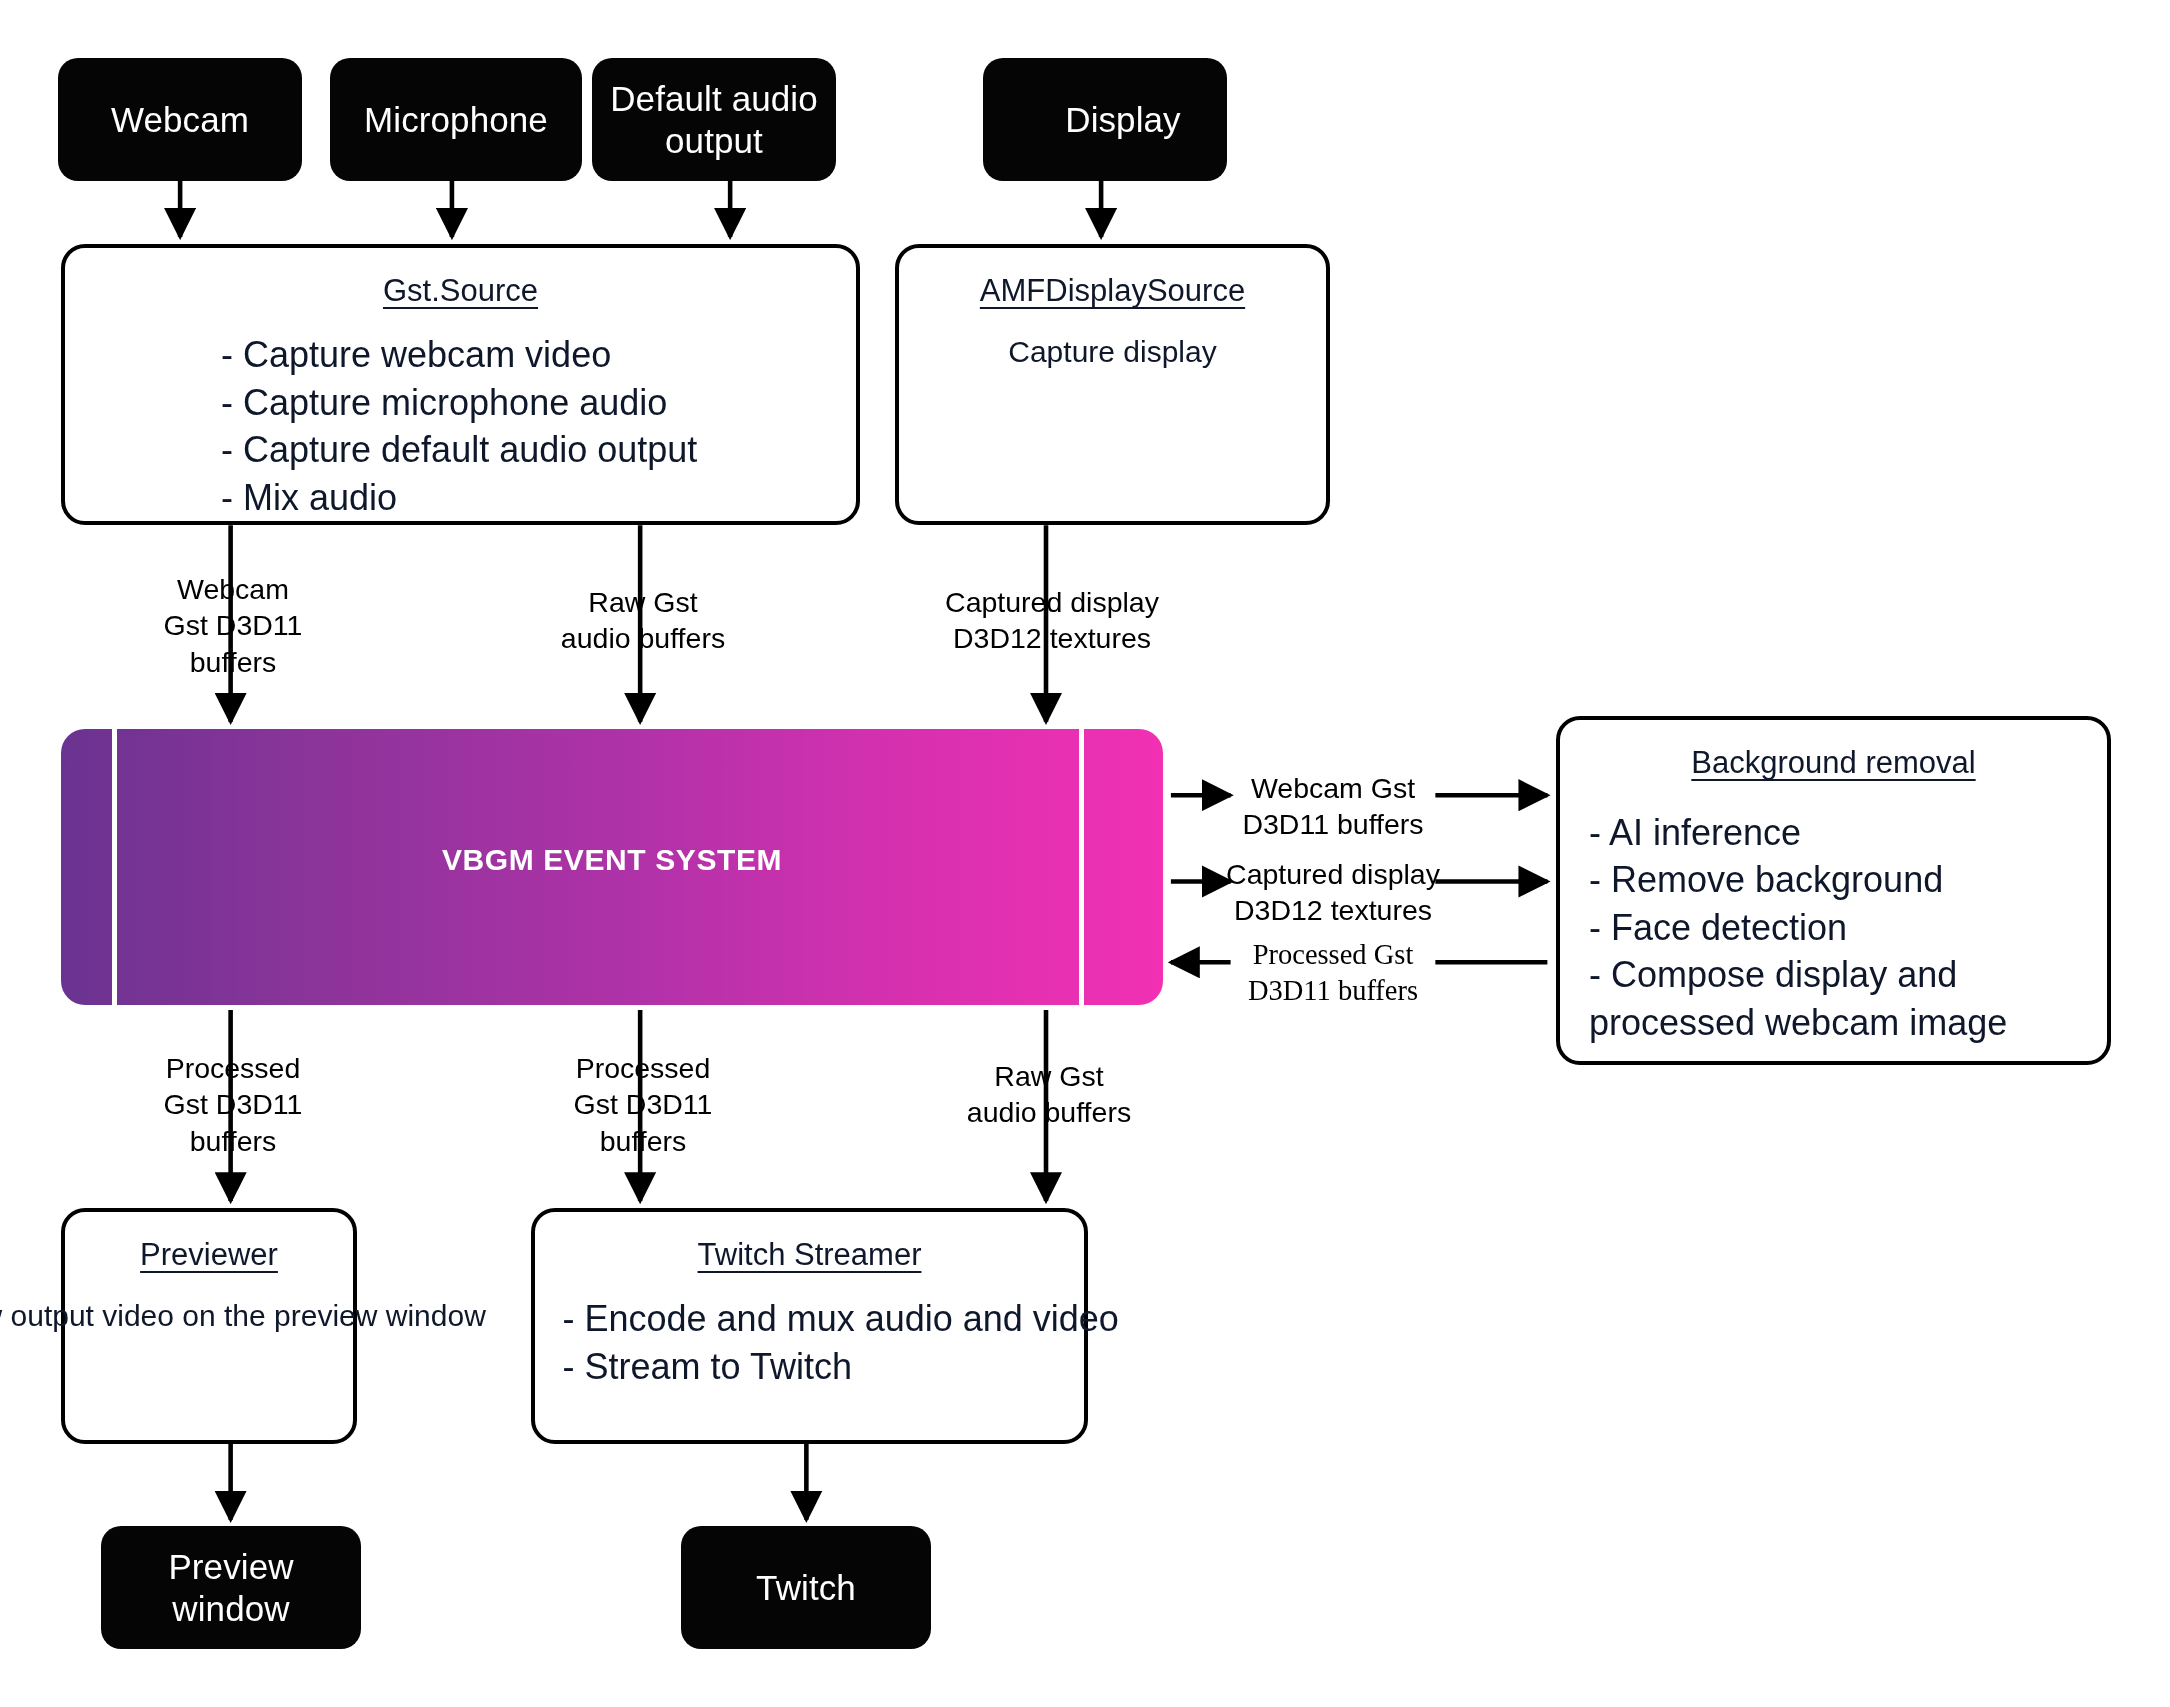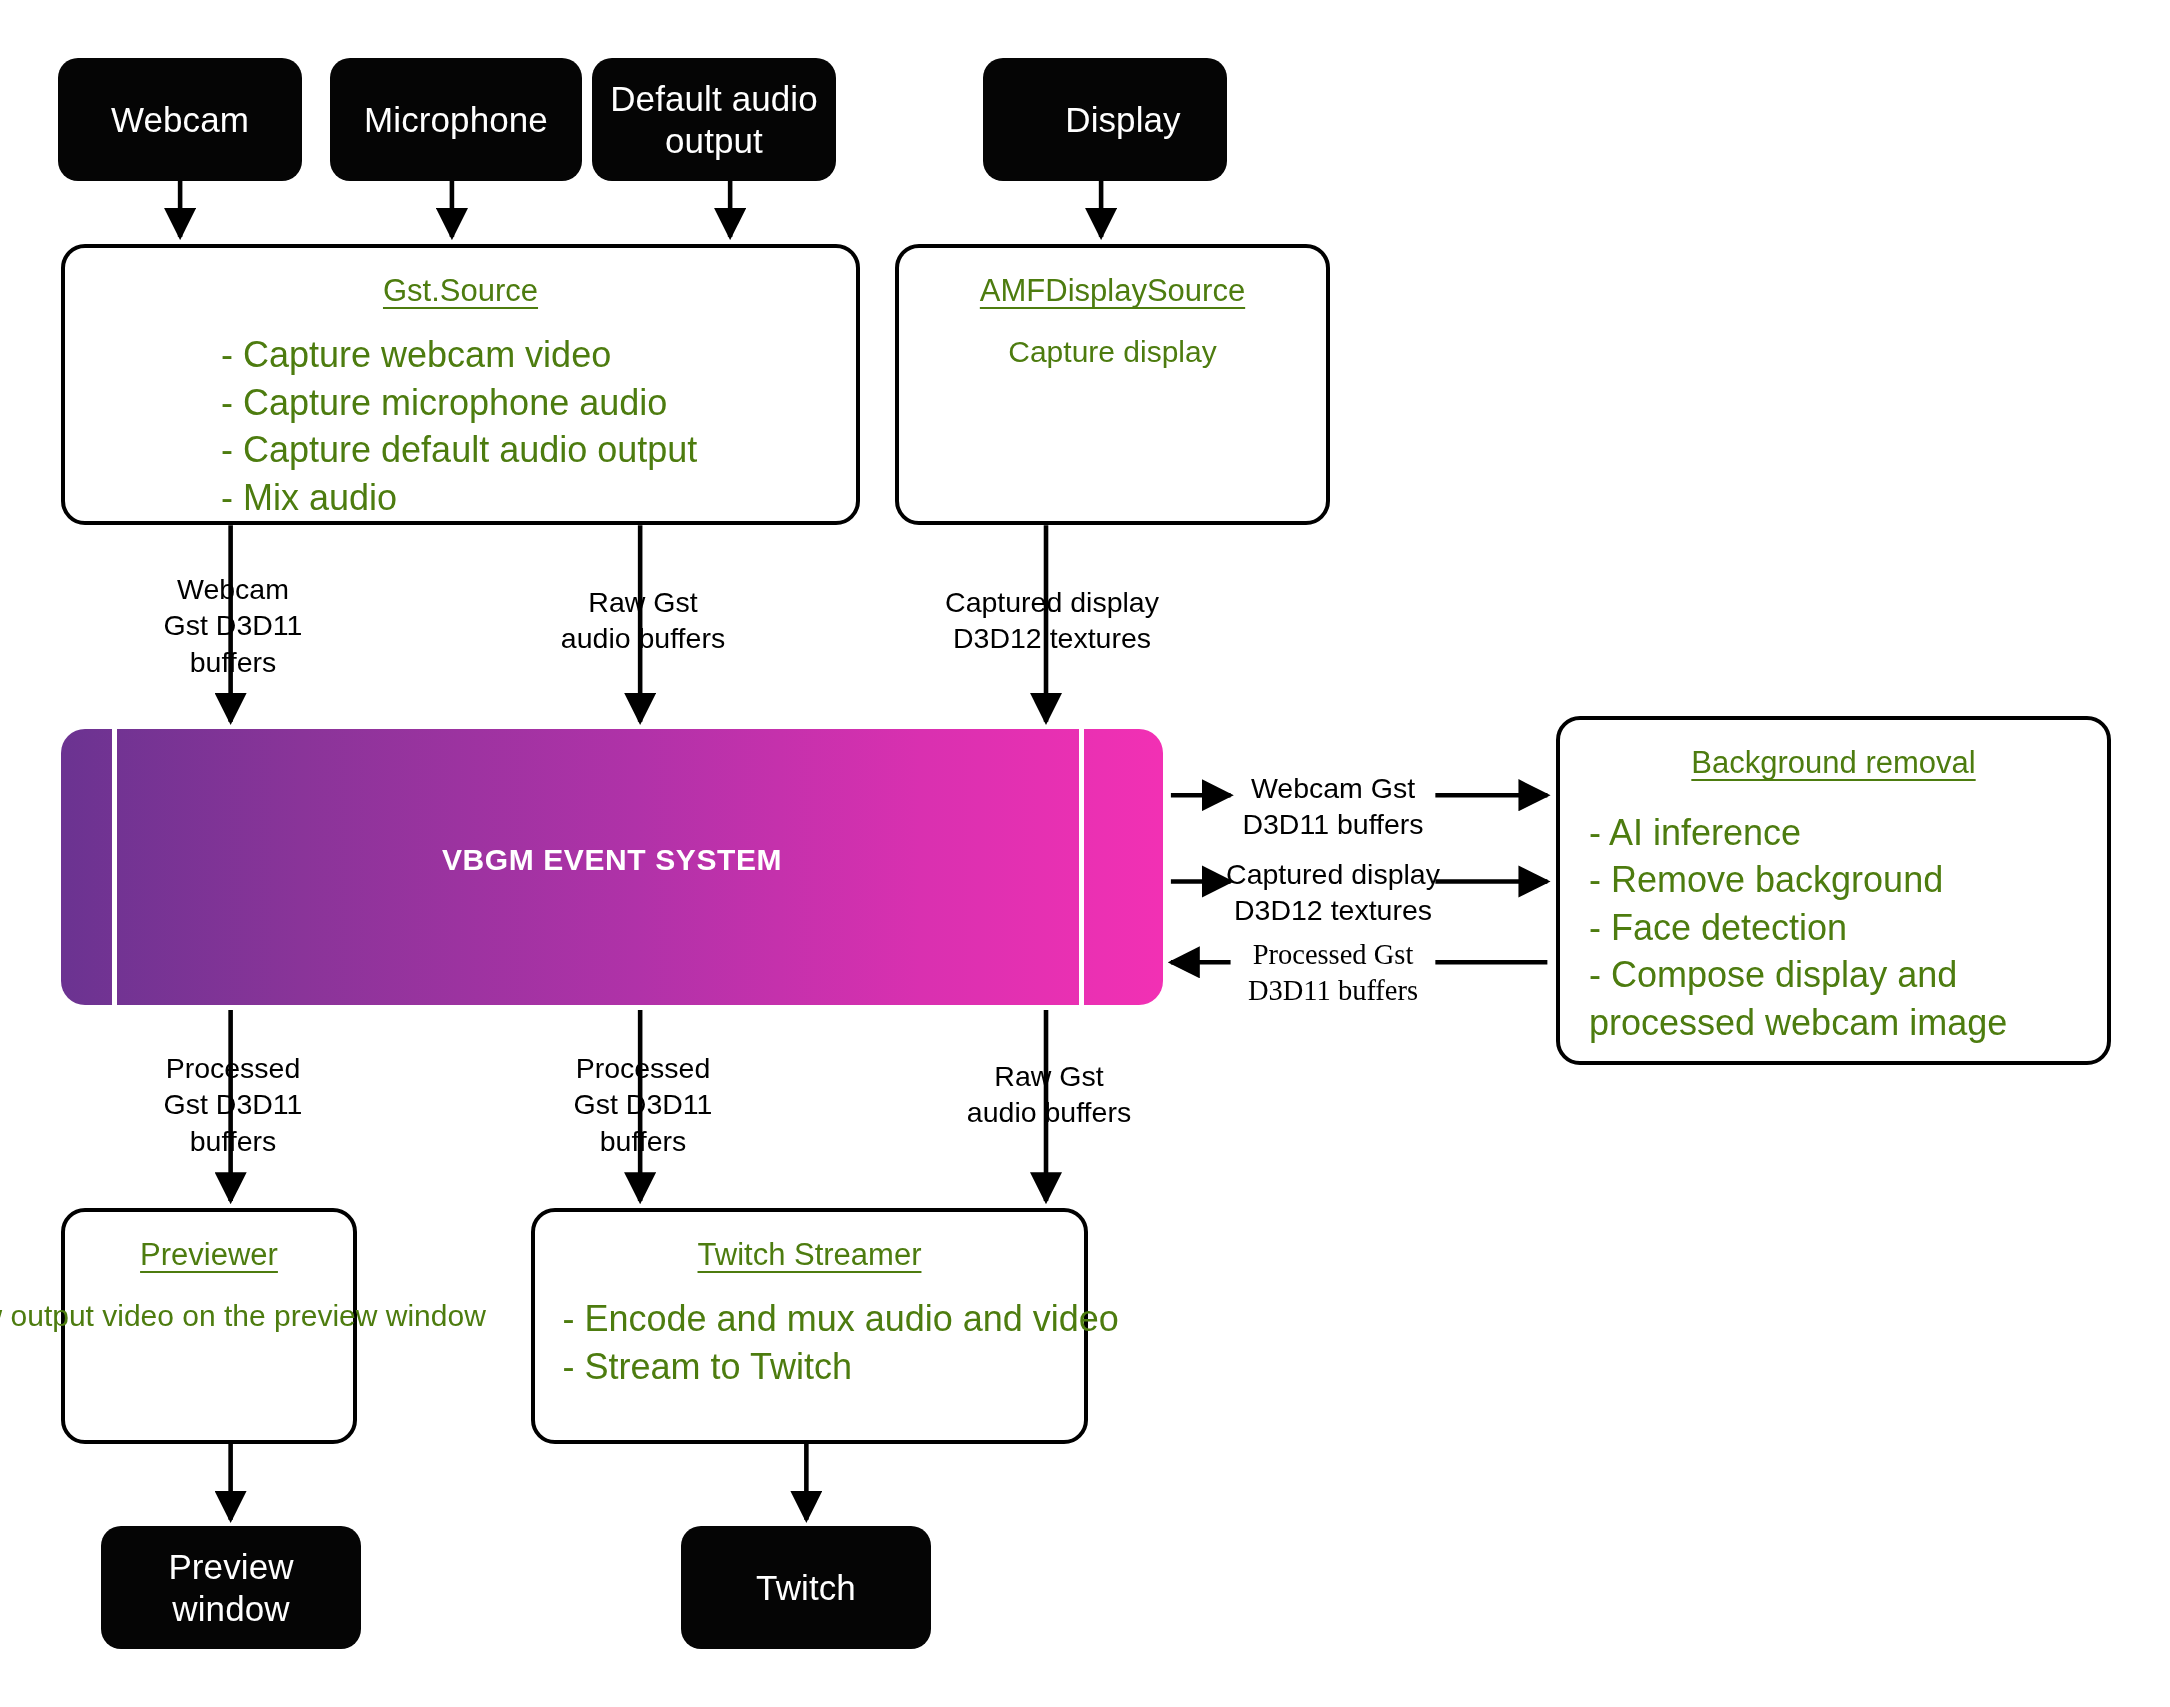--- a/index.html
+++ b/index.html
@@ -40,21 +40,21 @@
     border-radius: 20px;
     align-items: center;
     justify-content: center;
     text-align: center;
     font-size: 35px;
     line-height: 1.18;
     letter-spacing: 0.1px;
   }
   .node.outlined {
     background: #ffffff;
-    color: #4d7c0f;
+    color: #0f172a;
     border: 4.6px solid #000000;
     border-radius: 24px;
     align-items: center;
   }
 
   .box-title {
     text-align: center;
     font-size: 31px;
     line-height: 1.2;
     text-decoration: underline;

